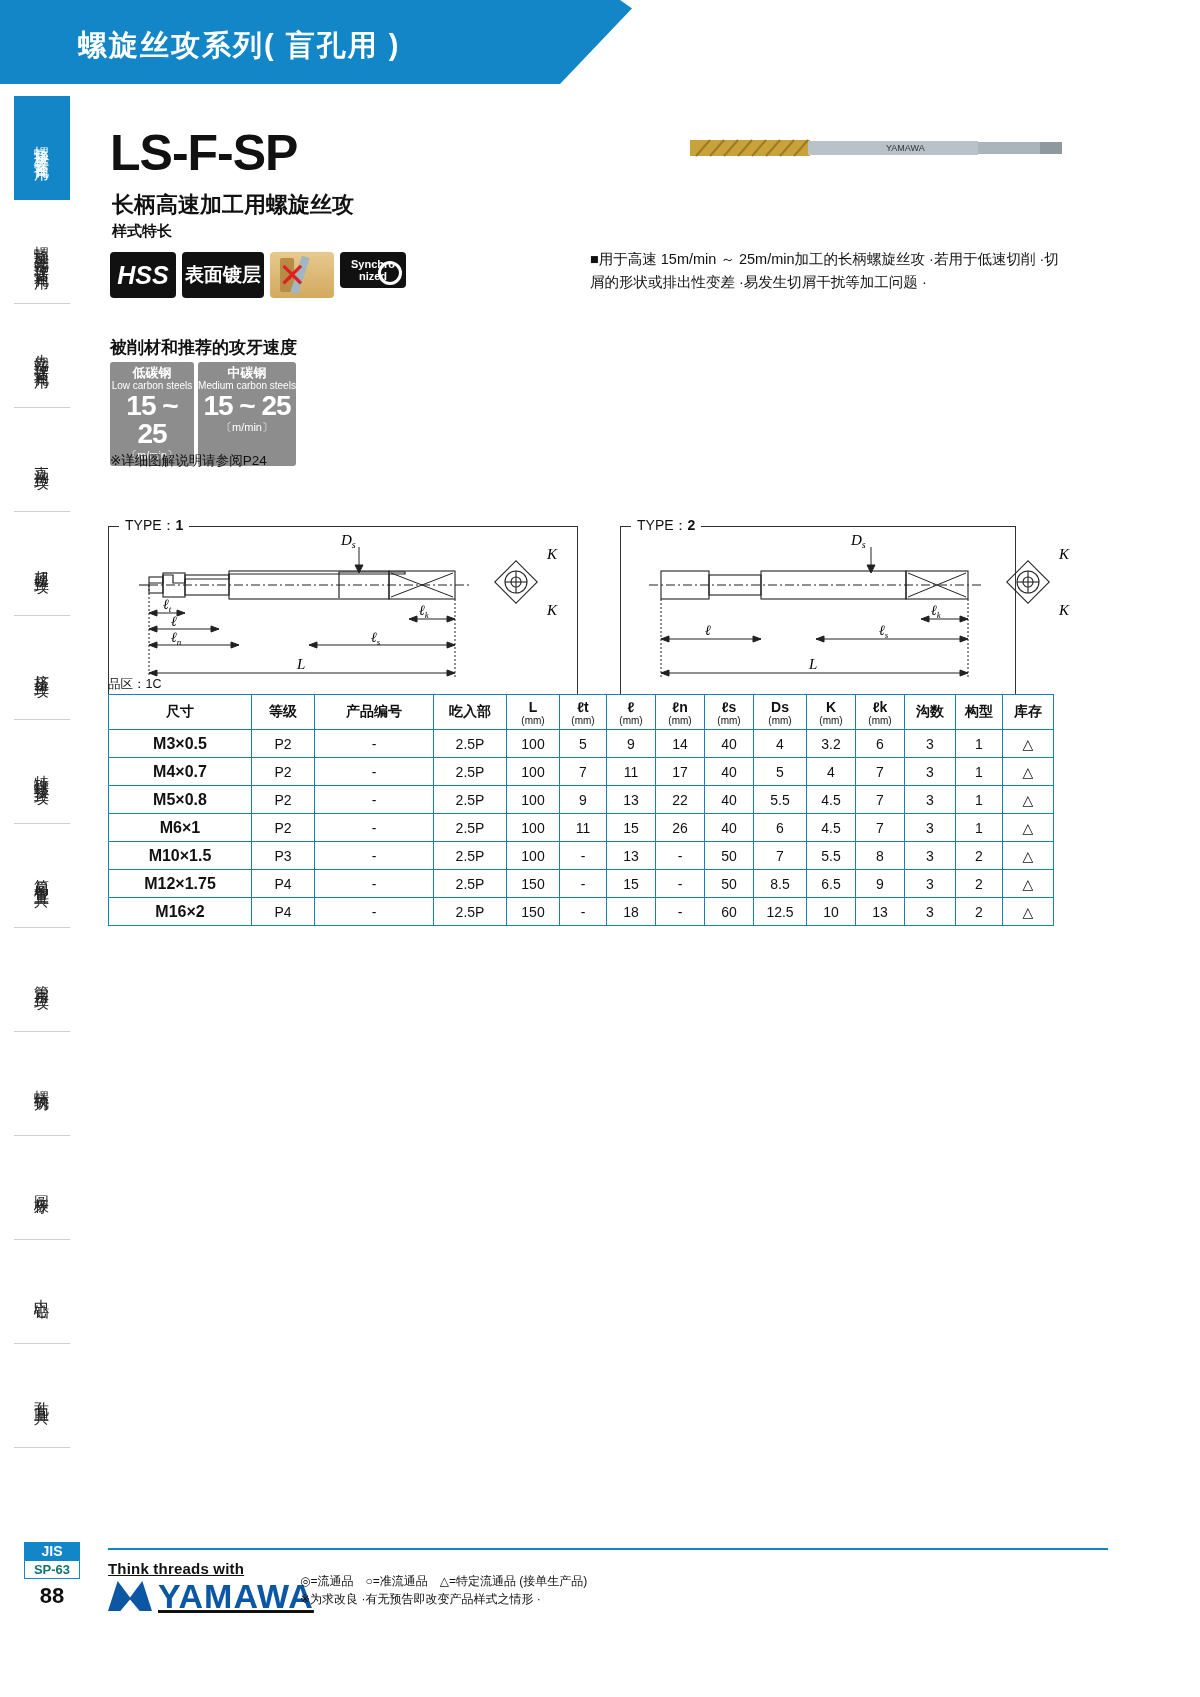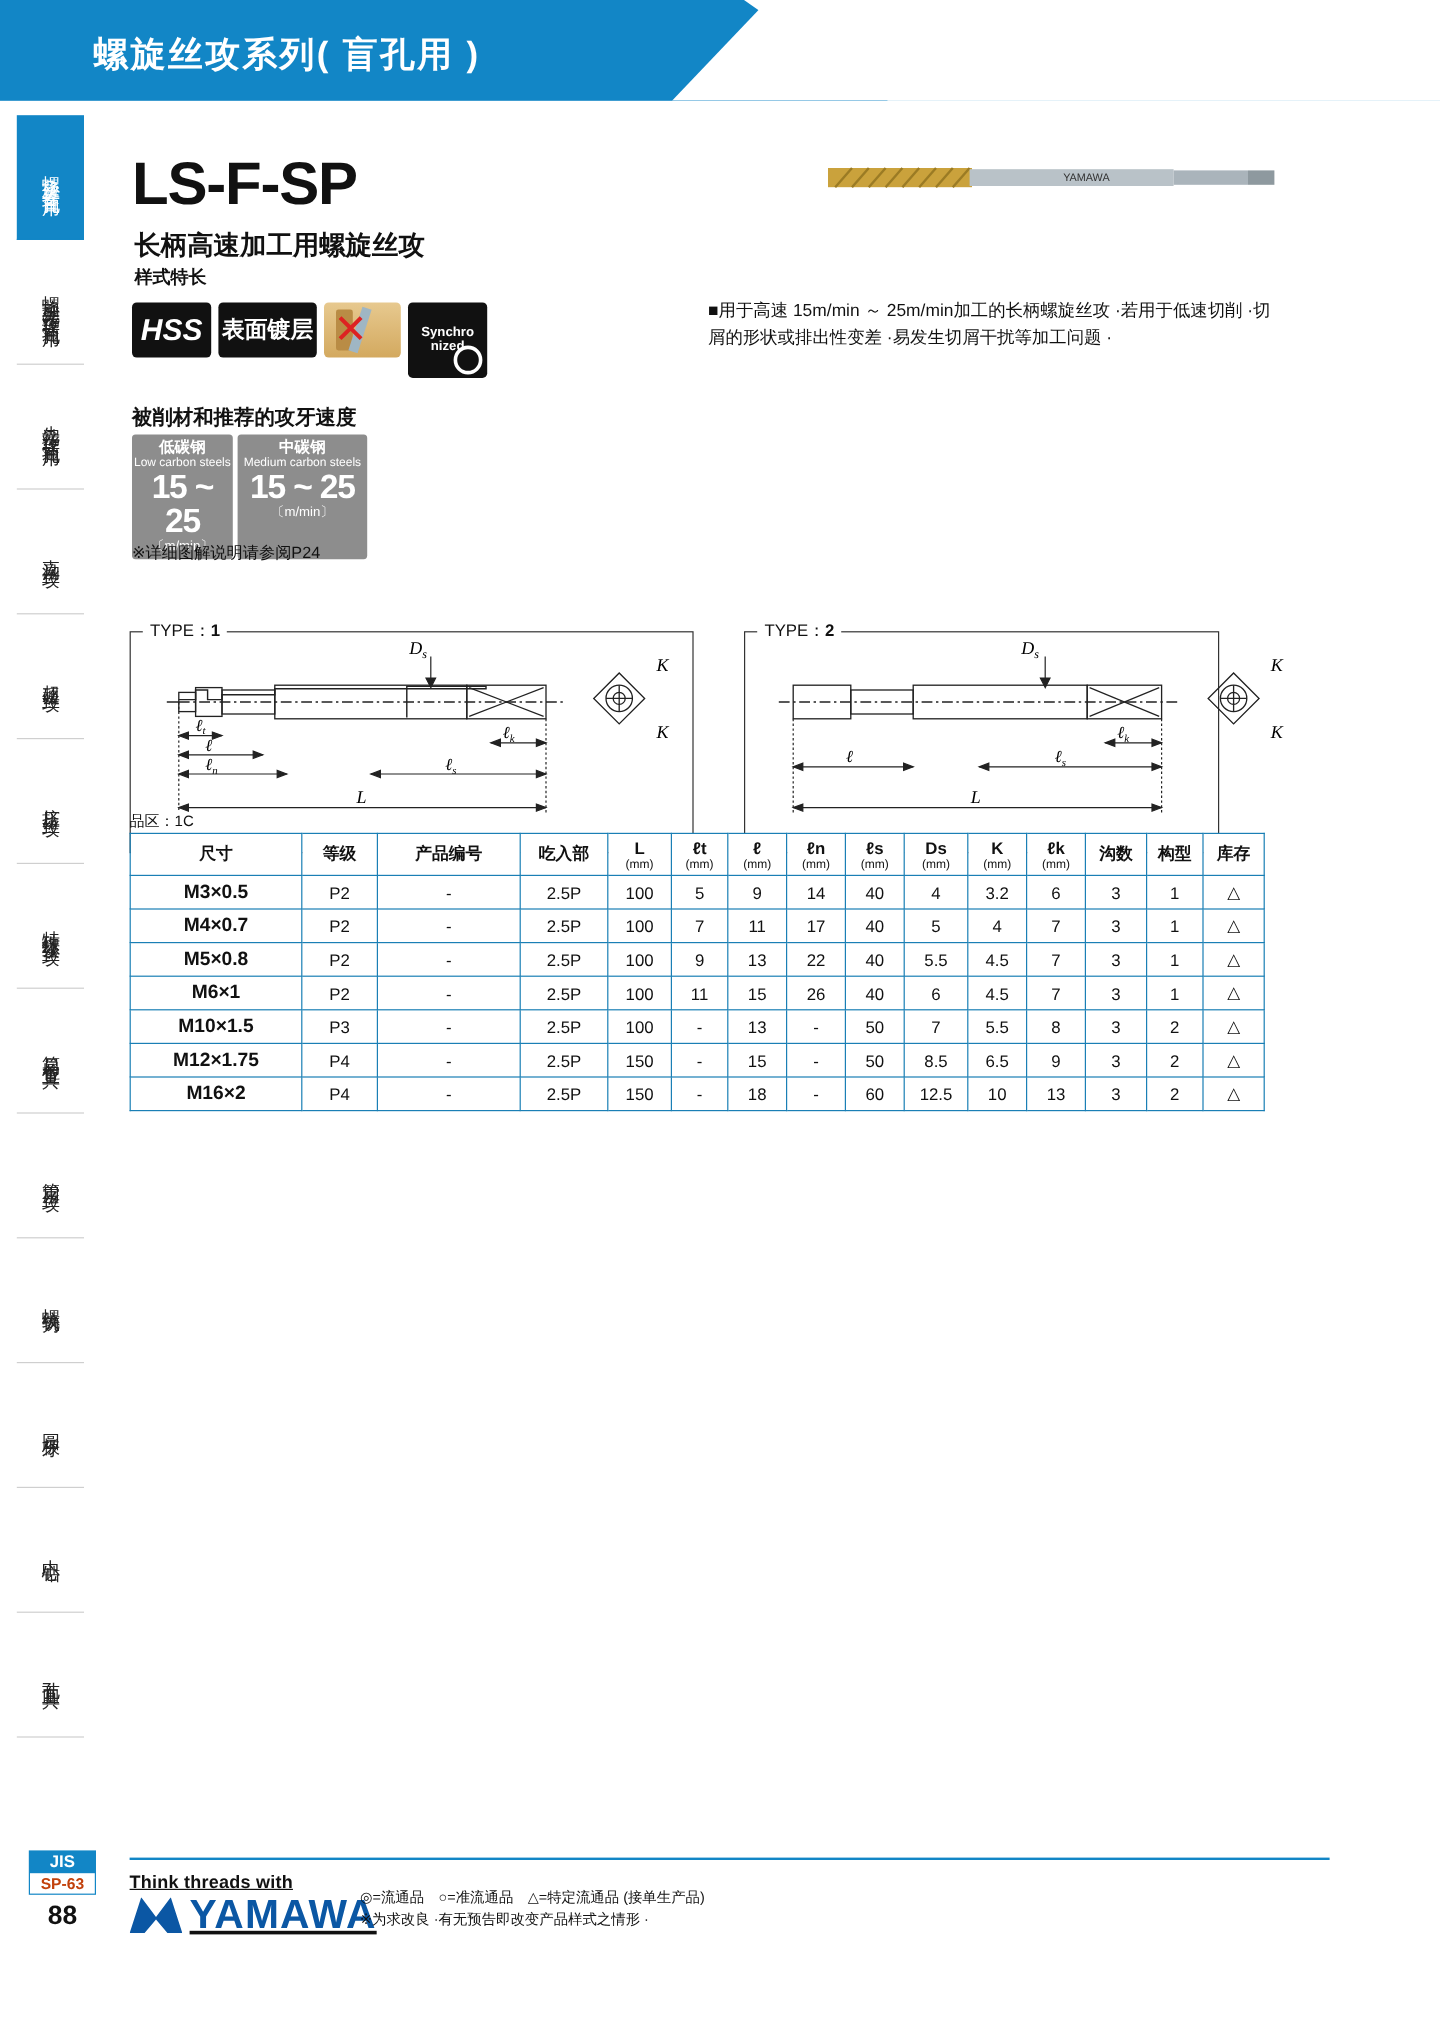--- a/index.html
+++ b/index.html
@@ -58,57 +58,57 @@
     display:flex;align-items:center;justify-content:center;font-size:19px;font-weight:bold;
   }
   .b-img{
     width:64px;height:46px;border-radius:4px;overflow:hidden;position:relative;
     background:linear-gradient(#e7c98f,#d3a95f);
   }
   .b-img .hole{position:absolute;left:10px;top:6px;width:14px;height:34px;background:#b98c45;border-radius:2px;}
   .b-img .tool{position:absolute;left:26px;top:4px;width:8px;height:38px;background:#9fb6c4;transform:rotate(18deg);}
   .b-img .x{position:absolute;left:8px;top:8px;font-size:34px;color:#d22;font-weight:bold;line-height:30px;}
   .b-syn{
-    width:66px;height:63px;background:#111;color:#fff;border-radius:4px;position:relative;
+    width:66px;height:36px;background:#111;color:#fff;border-radius:4px;position:relative;
     display:flex;flex-direction:column;align-items:center;justify-content:center;
   }
   .b-syn .t{font-size:11px;font-weight:bold;line-height:11px;}
   .b-syn .t2{font-size:11px;font-weight:bold;line-height:12px;}
   .b-syn .gear{position:absolute;right:4px;bottom:3px;width:18px;height:18px;border:3px solid #fff;border-radius:50%;}
   
   .note{position:absolute;left:590px;top:248px;width:470px;font-size:14.5px;line-height:23px;}
   
   .spd-title{position:absolute;left:110px;top:336px;font-size:17px;font-weight:bold;}
   .spd-wrap{position:absolute;left:110px;top:362px;display:flex;gap:4px;}
   .spd{
     width:84px;background:#8d8d8d;color:#fff;border-radius:3px;
     text-align:center;padding:3px 0 4px;
   }
   .spd .m1{font-size:13px;font-weight:bold;line-height:15px;}
   .spd .m2{font-size:10px;line-height:12px;}
   .spd .val{font-size:28px;font-weight:bold;line-height:28px;letter-spacing:-1px;}
   .spd .unit{font-size:11px;line-height:14px;}
-  .spd.wide{width:108px;}
+  .spd.wide{width:98px;}
   .spd-note{position:absolute;left:110px;top:452px;font-size:13.5px;}
   
   .diag{position:absolute;border:1px solid #333;box-sizing:border-box;background:#fff;}
   svg{display:block;}
   .pinku{position:absolute;left:108px;top:676px;font-size:12.5px;}
   
   table{border-collapse:collapse;position:absolute;left:108px;top:694px;font-size:14px;}
   th,td{border:1px solid #1a7fb5;text-align:center;padding:0;}
   th{background:#fff;font-weight:bold;height:34px;}
   td{height:27px;}
   .unit{font-size:10px;font-weight:normal;display:block;line-height:11px;}
   .rowhdr{background:#d7edf7;text-align:left;padding-left:12px;font-weight:bold;}
   .sz{font-weight:bold;font-size:16px;}
   
   .jis{position:absolute;left:24px;top:1542px;width:56px;text-align:center;}
   .jis .j{background:#1286c6;color:#fff;font-size:14px;font-weight:bold;padding:1px 0;}
-  .jis .sp{border:1px solid #1286c6;color:#c2410c;font-size:13px;font-weight:bold;padding:1px 0;}
+  .jis .sp{border:1px solid #1286c6;color:#0f766e;font-size:13px;font-weight:bold;padding:1px 0;}
   .jis .pg{font-size:22px;font-weight:bold;padding-top:4px;}
   .logo{position:absolute;left:108px;top:1560px;text-decoration:underline;}
   .logo .tt{font-size:15px;font-weight:bold;letter-spacing:.2px;}
   .logo .yw{display:flex;align-items:center;gap:6px;margin-top:2px;}
   .logo .mark{width:44px;height:30px;background:#0b57a4;clip-path:polygon(0 100%,22% 0,50% 55%,78% 0,100% 100%,72% 100%,50% 62%,28% 100%);}
   .logo .nm{font-size:34px;font-weight:bold;color:#0b57a4;letter-spacing:1px;line-height:34px;}
   .fnote{position:absolute;left:300px;top:1572px;font-size:12px;line-height:18px;}
   .foot-line{position:absolute;left:108px;top:1548px;width:1000px;height:2px;background:#1286c6;}
 </style>
 </head>

